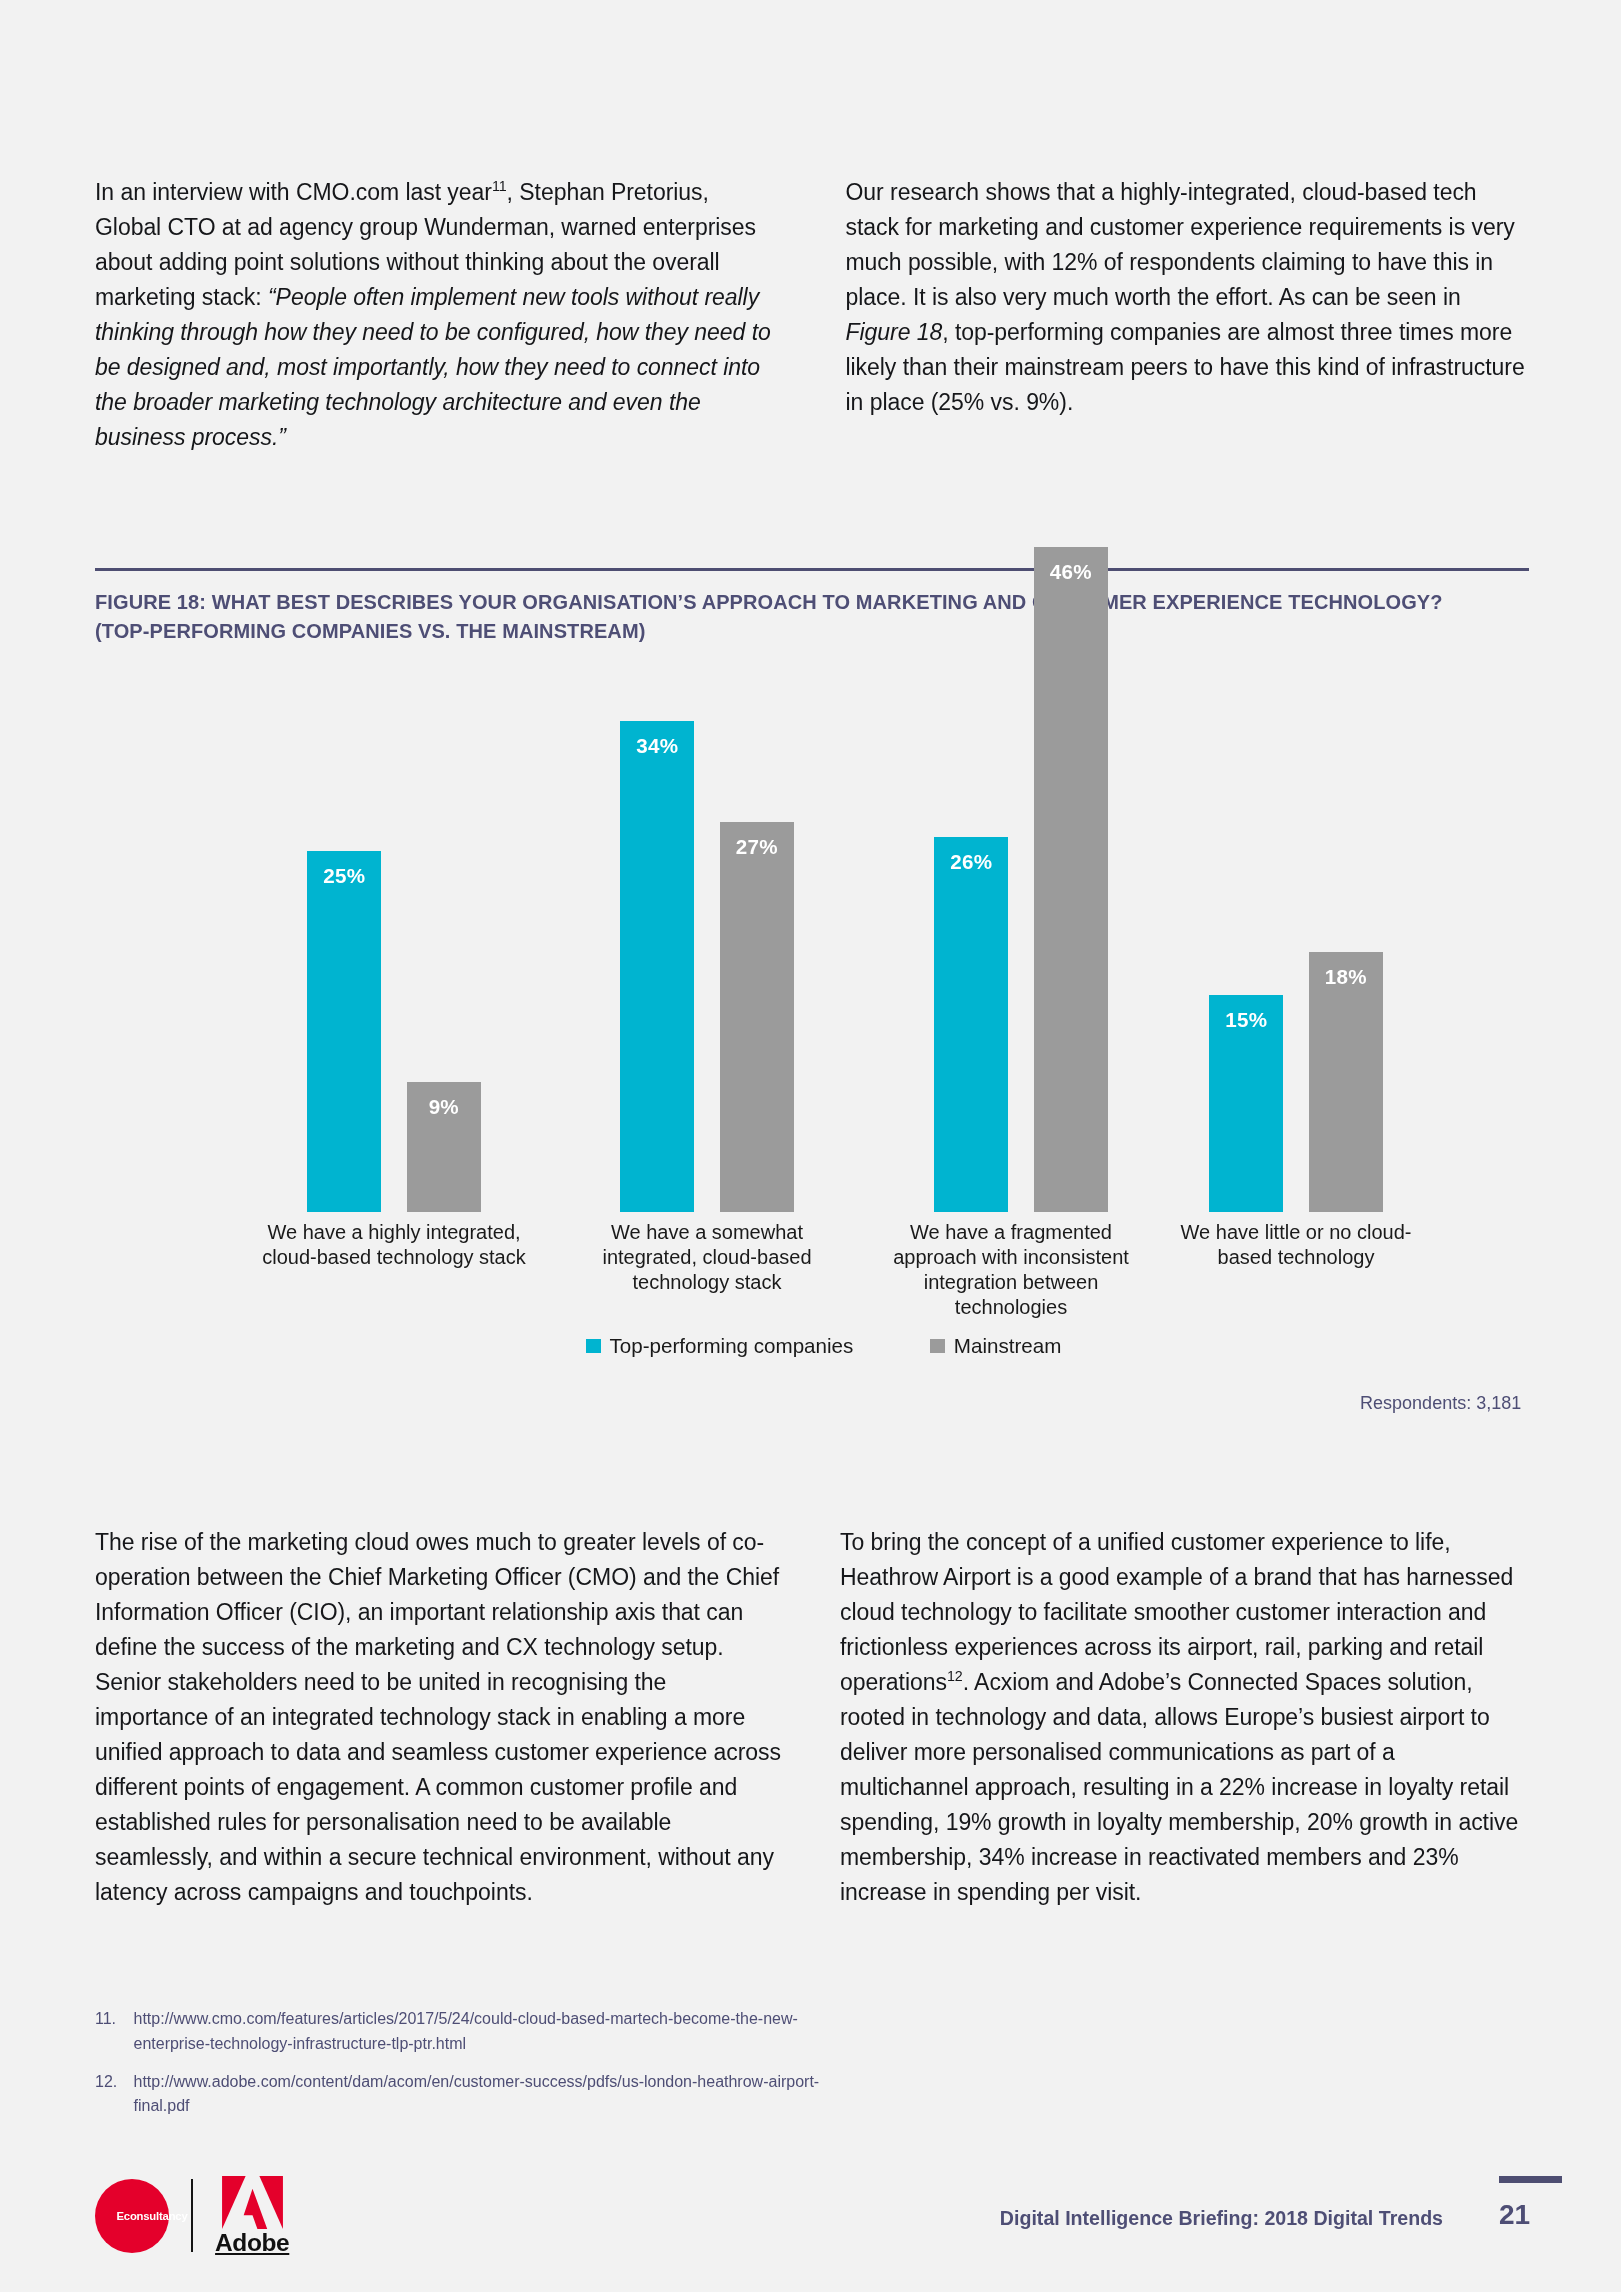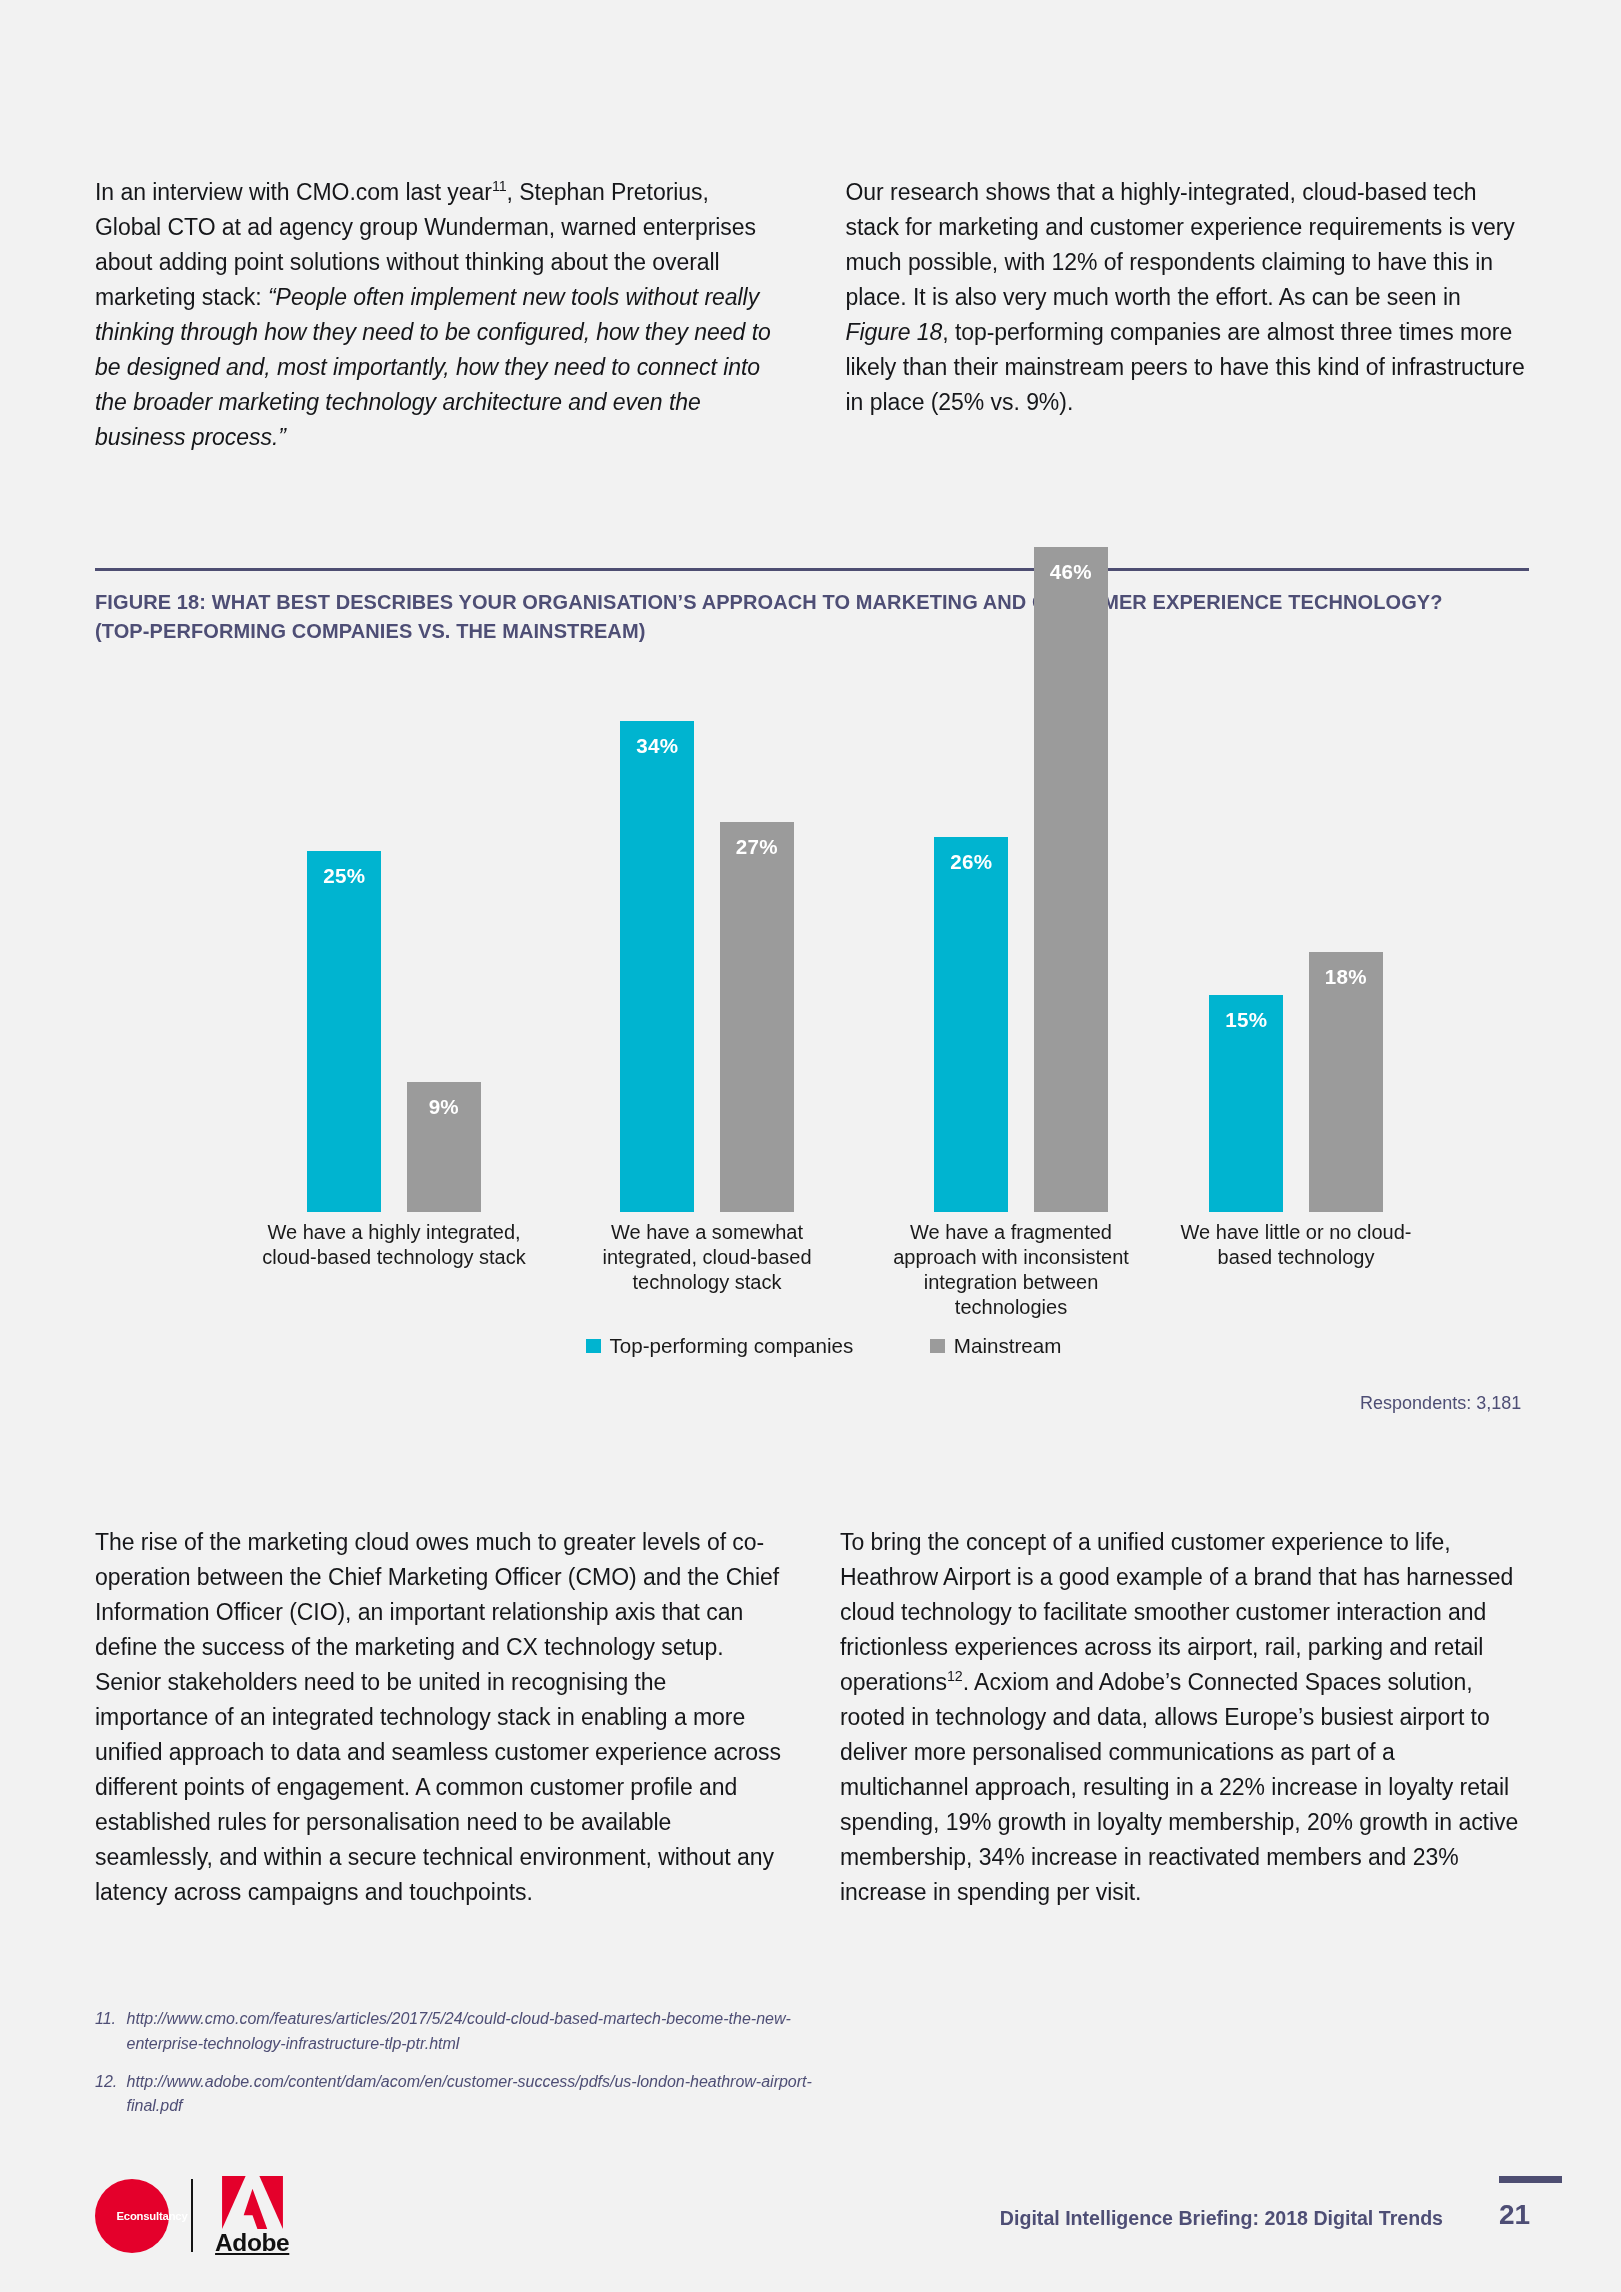--- a/index.html
+++ b/index.html
@@ -166,23 +166,22 @@
     position: absolute;
     left: 95px;
     top: 2007px;
     width: 745px;
     color: #4e4e75;
     font-size: 16px;
     line-height: 24.5px;
   }
   .fn {
     display: flex;
-    gap: 6px;
+    gap: 13px;
     margin-bottom: 13.7px;
-    font-style: italic;
   }
   .fn-num { width: 25.5px; flex: 0 0 25.5px; }
   .fn-txt { flex: 1; }
 
   
   .footer {
     position: absolute;
     left: 0;
     right: 0;
     top: 2168px;

